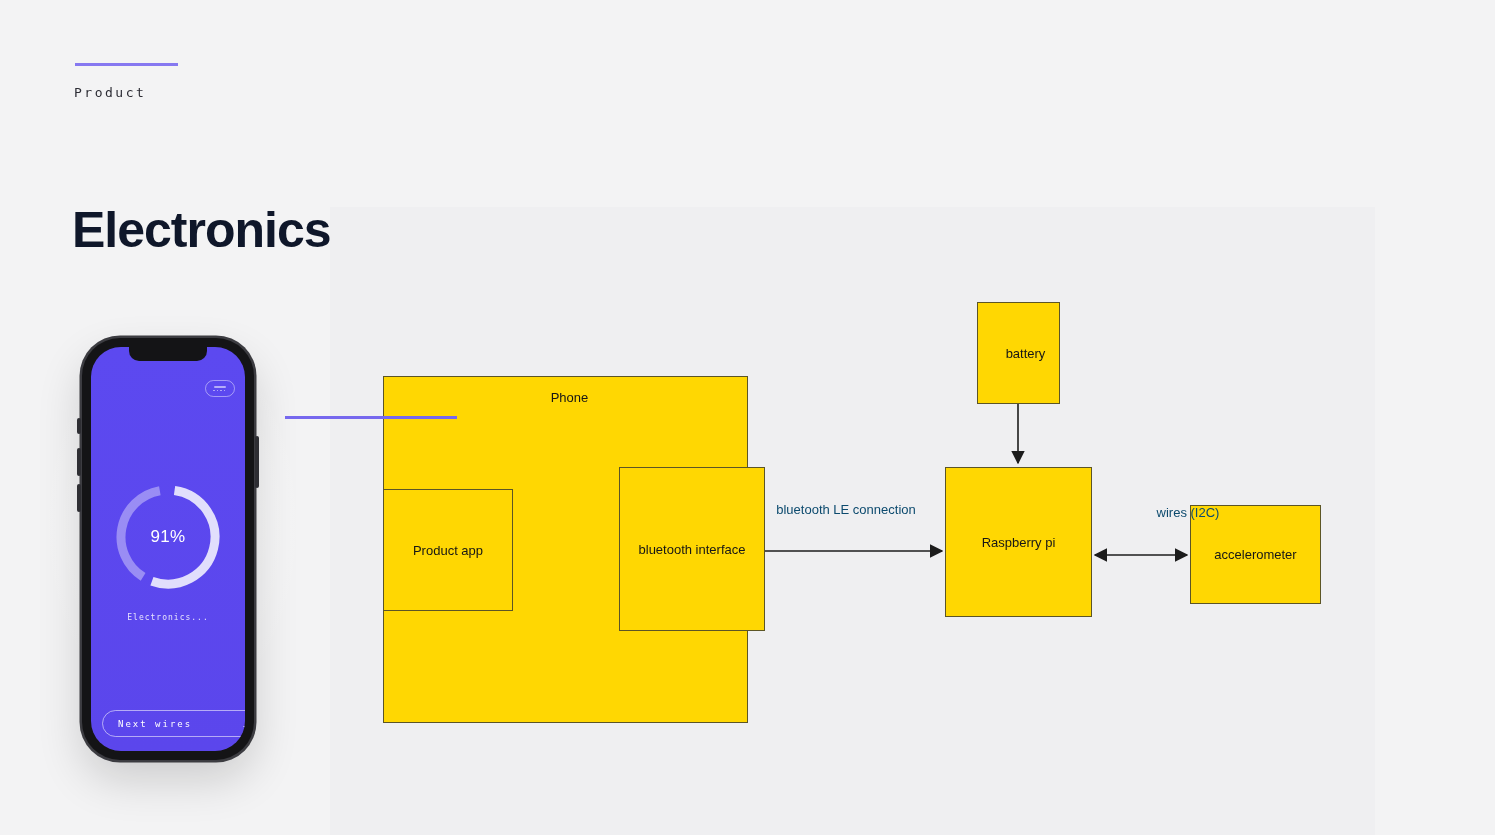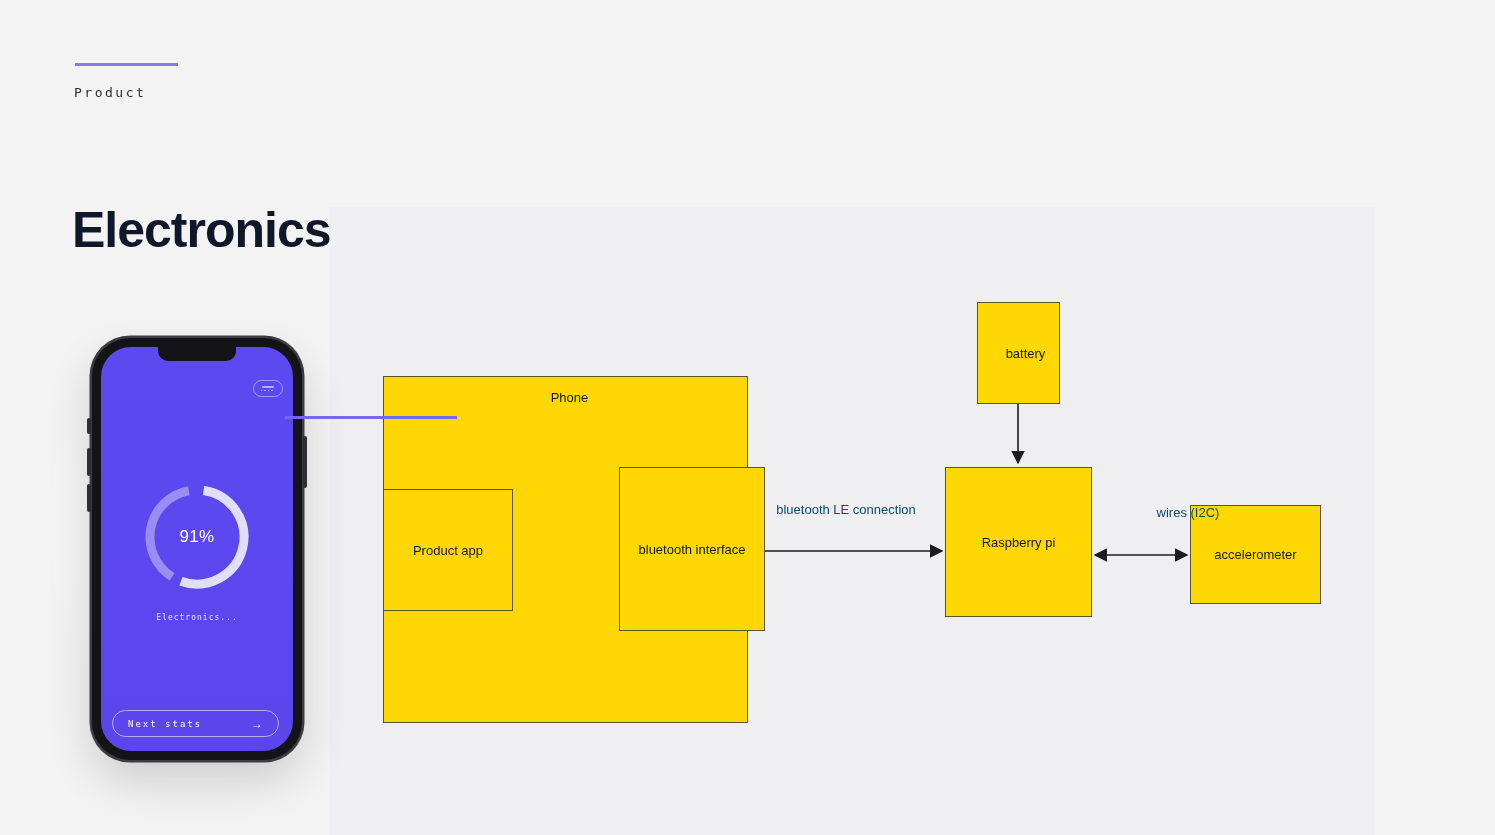--- a/index.html
+++ b/index.html
@@ -51,21 +51,21 @@
   }
   .edge-label-bt    { left:516px; top:295px; }
   .edge-label-wires { left:846px; top:298px;margin-left:12px; }
 
   
   .glow {
     position:absolute; left:5px; top:265px; width:335px; height:520px;
     background:radial-gradient(closest-side, rgba(255,255,255,0.75), rgba(255,255,255,0) 78%);
   }
   .phone {
-    position:absolute; left:92px; top:338px; width:210px; height:422px;
+    position:absolute; left:82px; top:338px; width:172px; height:422px;
     background:#141416; border-radius:38px;
     box-shadow:0 0 0 2.5px #3c3c41, 0 20px 45px rgba(0,0,0,0.16);
   }
   .side-btn { position:absolute; background:#2e2e33; border-radius:2px; }
   .sb-mute  { left:-5px; width:4px; top:80px;  height:16px; }
   .sb-vol1  { left:-5px; width:4px; top:110px; height:28px; }
   .sb-vol2  { left:-5px; width:4px; top:146px; height:28px; }
   .sb-power { right:-5px; width:4px; top:98px; height:52px; }
   .screen {
     position:absolute; inset:9px; border-radius:30px; overflow:hidden;
@@ -178,21 +178,21 @@
         <svg width="104" height="104" viewBox="-52 -52 104 104" xmlns="http://www.w3.org/2000/svg">
           <path d="M 6.54 -46.54 A 47 47 0 1 1 -16.08 44.17" fill="none" stroke="rgba(255,255,255,0.82)" stroke-width="9"></path>
           <path d="M -24.90 39.86 A 47 47 0 0 1 -8.16 -46.29" fill="none" stroke="rgba(255,255,255,0.38)" stroke-width="9"></path>
         </svg>
         <span class="pct">91%</span>
       </div>
 
       <div class="status">Electronics...</div>
 
       <div class="next-btn">
-        <span class="lbl">Next stats</span>
+        <span class="lbl">Next wires</span>
         <span class="arr">→</span>
       </div>
     </div>
   </div>
 
   <div class="connector"></div>
 
 </div>
 
 </body></html>

